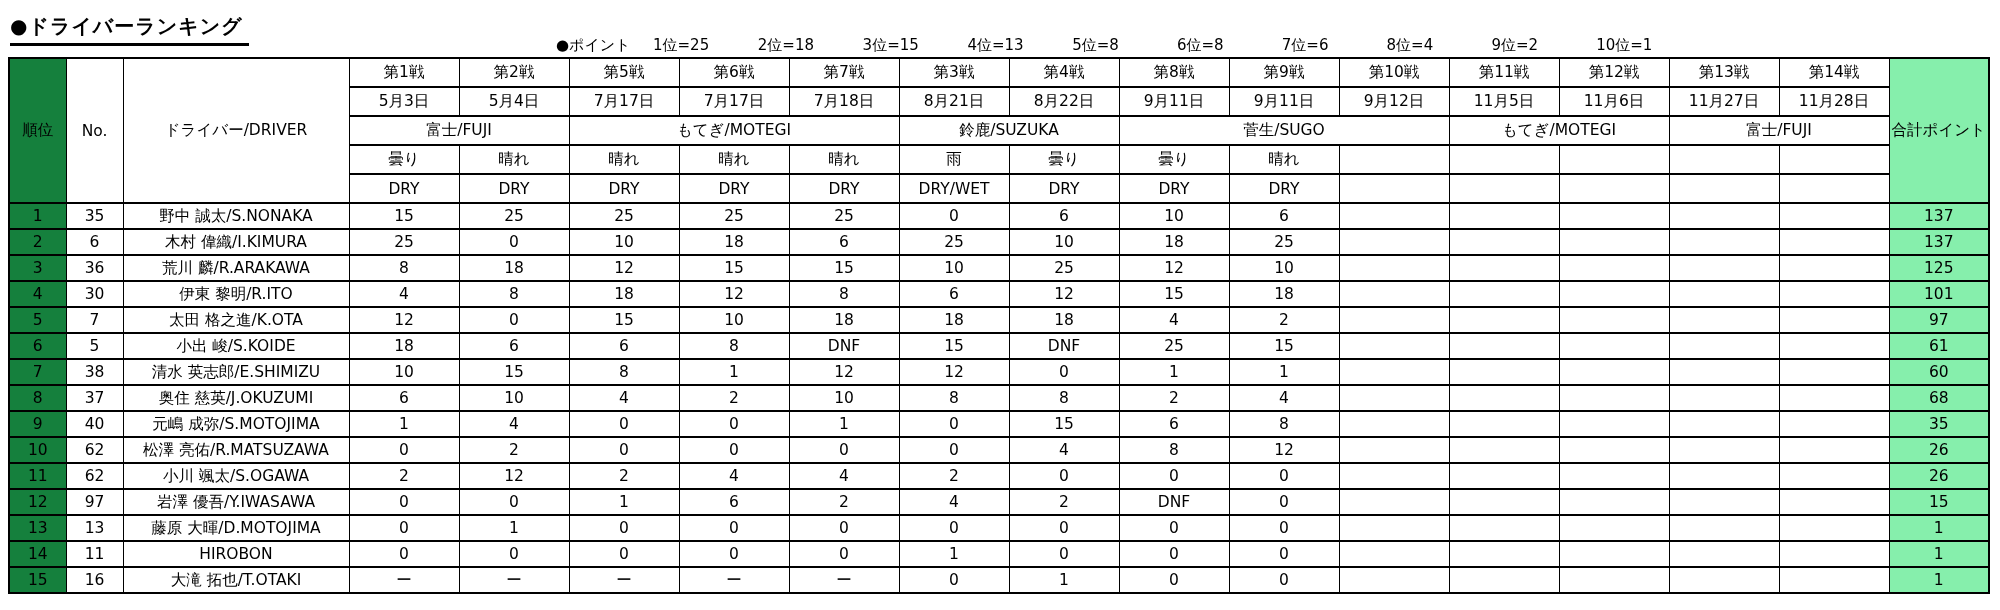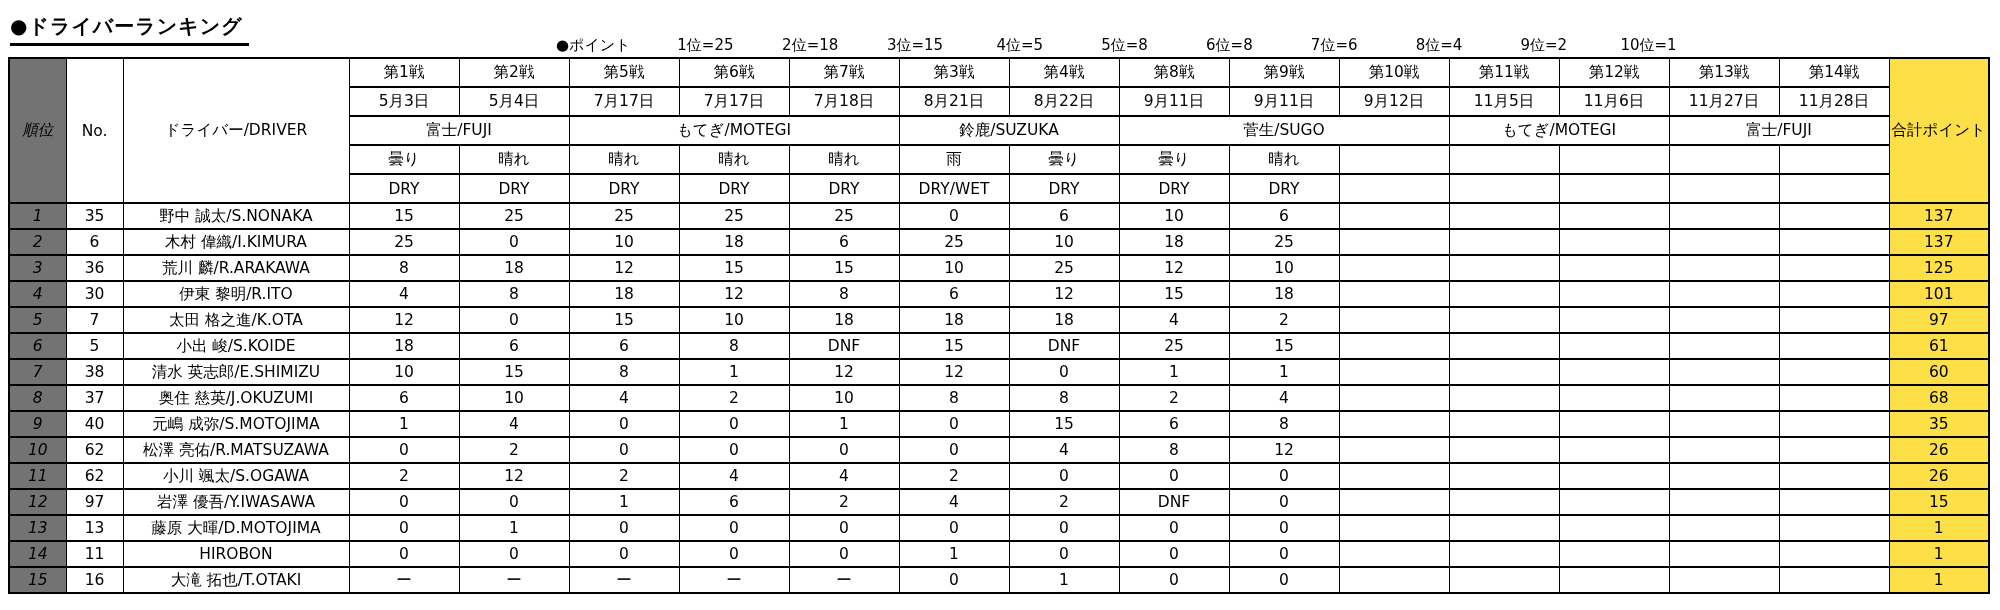--- a/index.html
+++ b/index.html
@@ -13,49 +13,49 @@
     font-size:20px; font-weight:bold; letter-spacing:1px;
     border-bottom:3px solid #000; padding:0 6px 3px 0;
     white-space:nowrap;
     margin-top:11px;
   }
   .legend {
     position:absolute; left:556px; top:36px;
     display:flex; align-items:center; font-size:15px; white-space:nowrap;
   }
   .legend .label { width:97px; }
-  .legend-item { width:104.8px; text-align:center; }
+  .legend-item { width:104.8px; }
   table.ranking {
     position:absolute; left:8px; top:57px;
     border-collapse:collapse; table-layout:fixed; background:#fff;
     border:2px solid #000;
   }
   .ranking th, .ranking td {
     border:1px solid #000; border-top-width:2px; border-bottom-width:2px;
     text-align:center; vertical-align:middle;
     font-weight:normal; font-size:15.5px; padding:0 1px;
     white-space:nowrap; overflow:hidden;
   }
   .ranking thead th { height:29px; }
   .ranking tbody td { height:26px; }
-  .rank-bg  { background:#737373;font-style:italic; }
-  .total-bg { background:#fde047;margin-top:9px; }
+  .rank-bg  { background:#15803d; }
+  .total-bg { background:#86efac;margin-top:9px; }
 </style>
 </head>
 <body>
 
 <h1 class="title">●ドライバーランキング</h1>
 
 <div class="legend">
   <span class="label">●ポイント</span>
   <span style="display:flex;">
       <span class="legend-item">1位=25</span>
       <span class="legend-item">2位=18</span>
       <span class="legend-item">3位=15</span>
-      <span class="legend-item">4位=5</span>
+      <span class="legend-item">4位=13</span>
       <span class="legend-item">5位=8</span>
       <span class="legend-item">6位=8</span>
       <span class="legend-item">7位=6</span>
       <span class="legend-item">8位=4</span>
       <span class="legend-item">9位=2</span>
       <span class="legend-item">10位=1</span>
     </span>
 </div>
 
 <table class="ranking">

